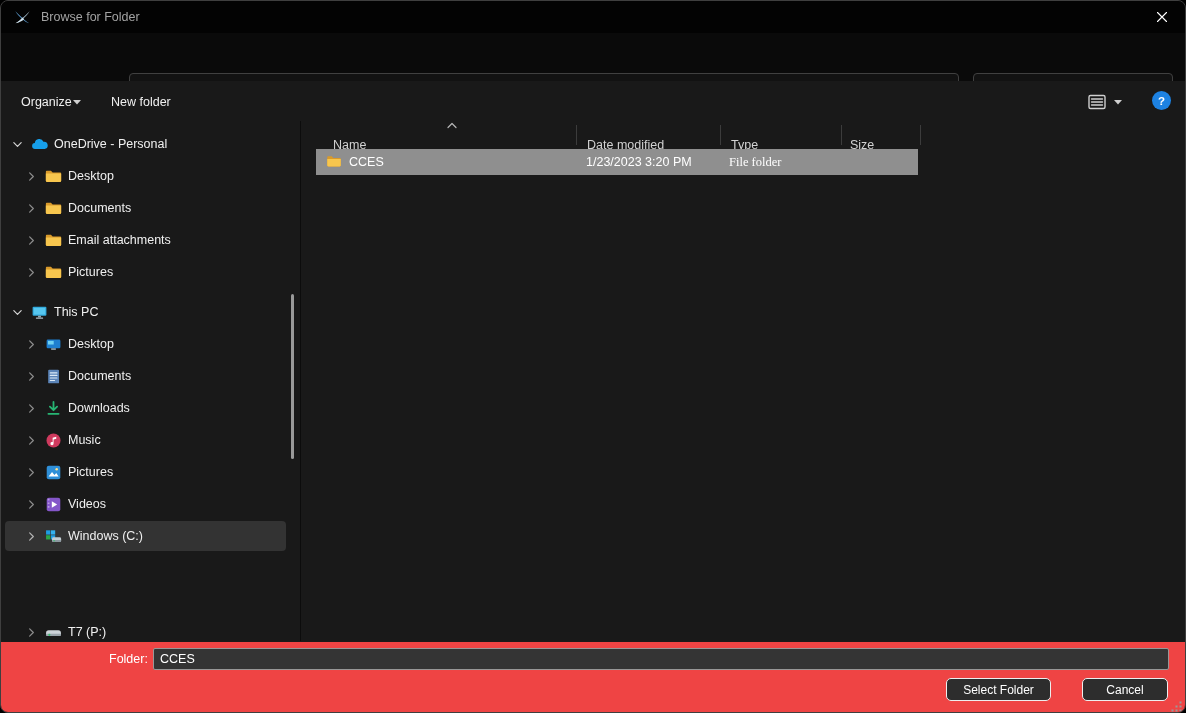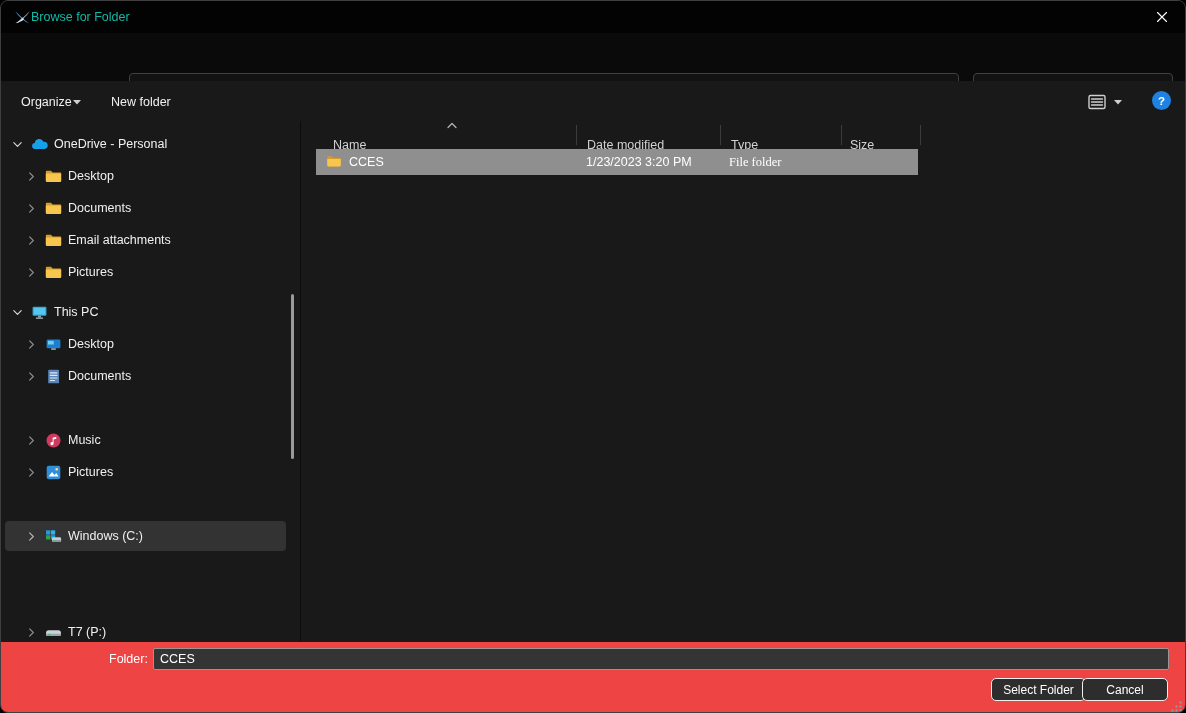--- a/index.html
+++ b/index.html
@@ -2,21 +2,21 @@
 <html><head>
 <meta charset="utf-8">
 <style>
   * { margin:0; padding:0; box-sizing:border-box; }
   html,body { width:1186px; height:713px; background:#000; font-family:"Liberation Sans","DejaVu Sans",sans-serif; }
   .window { position:relative; width:1186px; height:713px; background:#191919; border:1px solid #3f3f3f; border-radius:8px; overflow:hidden; }
 
   
   .titlebar { position:absolute; top:0; left:0; right:0; height:32px; background:#030303; display:flex; align-items:center; }
   .app-icon { width:17px; height:17px; margin-left:13px; flex:0 0 auto; }
-  .title-text { color:#14b8a6; font-size:12.5px; }
+  .title-text { color:#a3a3a3; font-size:12.5px; margin-left:10px; }
   .close-btn { position:absolute; right:0; top:0; width:46px; height:32px; display:flex; align-items:center; justify-content:center; border-top-right-radius:8px; cursor:default; }
 
   
   .navbar { position:absolute; top:32px; left:0; right:0; height:48px; background:#0a0a0a; }
   .nav-btn { position:absolute; top:42px; height:32px; display:flex; align-items:center; justify-content:center; border-radius:4px; }
   .addressbar { position:absolute; left:128px; top:40px; width:830px; height:35px; border:1px solid #404040; border-radius:4px; background:#121212; display:flex; align-items:center; overflow:hidden; }
   .addr-folder { width:18px; height:15px; margin-left:12px; flex:0 0 auto; }
   .crumb { color:#f0f0f0; font-size:12.5px; padding:0 9px; white-space:nowrap; }
   .crumb-sep { color:#a8a8a8; font-size:11px; padding:0 1px; }
   .addr-right { margin-left:auto; display:flex; align-items:center; }
@@ -54,21 +54,21 @@
   .fr-name { position:absolute; left:33px; top:6px; color:#ffffff; font-size:12.5px; }
   .fr-date { position:absolute; left:270px; top:6px; color:#ffffff; font-size:12.5px; }
   .fr-type { position:absolute; left:413px; top:6px; color:#ffffff; font-size:12.5px;font-family:Liberation Serif, serif; }
   .fr-size { position:absolute; left:545px; top:6px; color:#ffffff; font-size:12.5px; }
 
   
   .footer { position:absolute; top:640px; left:0; right:0; height:73px; background:#ef4444; border-top:1px solid #1a1a1a; }
   .folder-label { position:absolute; left:108px; top:10px; width:38px; text-align:right; color:#ffffff; font-size:12.5px; }
   .folder-input { position:absolute; left:152px; top:6px; width:1016px; height:22px; background:#343434; border:1px solid #979797; border-radius:2px; color:#ffffff; font-size:12.5px; padding:0 6px; outline:none; font-family:inherit; }
   .btn { position:absolute; top:36px; height:23px; background:#2d2d2d; border:1px solid #eeeeee; border-radius:5px; color:#ffffff; font-size:12px; display:flex; align-items:center; justify-content:center; }
-  .btn-select { left:990px; width:95px; }
+  .btn-select { left:945px; width:105px; }
   .btn-cancel { left:1081px; width:86px; }
   .resize-grip { position:absolute; right:3px; bottom:2px; }
 </style>
 </head>
 <body>
 
 <svg width="0" height="0" style="position:absolute">
   <defs>
     <g id="ico-folder">
       <path d="M.8 3.6c0-.6.5-1.1 1.1-1.1h3.7l1.6 1.7h7c.6 0 1 .5 1 1.1v6.8c0 .6-.4 1.1-1 1.1H1.9c-.6 0-1.1-.5-1.1-1.1z" fill="#d99a2b"></path>
@@ -284,20 +284,32 @@
               <path d="M4 2l4 4-4 4" stroke="#8f8f8f" stroke-width="1.3" fill="none" stroke-linecap="round" stroke-linejoin="round"></path>
             </svg>
           </span>
         <svg class="tic" viewBox="0 0 16 16">
             <rect x="3" y="1.6" width="10.2" height="12.8" rx="1.1" fill="#5b84b8"></rect>
             <path d="M5 4.6h6.2M5 7h6.2M5 9.4h6.2M5 11.8h4" stroke="#dce9f6" stroke-width="1.1" stroke-linecap="round"></path>
           </svg>
         <span class="tl">Documents</span>
       </div>
 
+      <div class="ti lvl1" style="top:272px">
+        <span class="tw">
+            <svg width="11" height="11" viewBox="0 0 12 12">
+              <path d="M4 2l4 4-4 4" stroke="#8f8f8f" stroke-width="1.3" fill="none" stroke-linecap="round" stroke-linejoin="round"></path>
+            </svg>
+          </span>
+        <svg class="tic" viewBox="0 0 16 16">
+            <path d="M8 1.8v7.4M4.6 6.2L8 9.6l3.4-3.4" stroke="#27b573" stroke-width="1.7" fill="none" stroke-linecap="round" stroke-linejoin="round"></path>
+            <path d="M3.2 13h9.6" stroke="#27b573" stroke-width="1.7" stroke-linecap="round"></path>
+          </svg>
+        <span class="tl">Downloads</span>
+      </div>
 
       <div class="ti lvl1" style="top:304px">
         <span class="tw">
             <svg width="11" height="11" viewBox="0 0 12 12">
               <path d="M4 2l4 4-4 4" stroke="#8f8f8f" stroke-width="1.3" fill="none" stroke-linecap="round" stroke-linejoin="round"></path>
             </svg>
           </span>
         <svg class="tic" viewBox="0 0 16 16">
             <circle cx="8" cy="8" r="6.6" fill="#cf3a5e"></circle>
             <path d="M10.6 4.4L7.2 5.3v4.2a1.5 1.5 0 1 0 .9 1.4V7l2.5-.7z" fill="#ffffff"></path>
@@ -312,20 +324,33 @@
             </svg>
           </span>
         <svg class="tic" viewBox="0 0 16 16">
             <rect x="1.6" y="1.6" width="12.8" height="12.8" rx="2" fill="#2f8fd8"></rect>
             <path d="M3.4 11.8l3.2-4.2 2.3 2.8 1.7-2 2.2 3.4z" fill="#ffffff"></path>
             <circle cx="11" cy="5" r="1.2" fill="#ffe08a"></circle>
           </svg>
         <span class="tl">Pictures</span>
       </div>
 
+      <div class="ti lvl1" style="top:368px">
+        <span class="tw">
+            <svg width="11" height="11" viewBox="0 0 12 12">
+              <path d="M4 2l4 4-4 4" stroke="#8f8f8f" stroke-width="1.3" fill="none" stroke-linecap="round" stroke-linejoin="round"></path>
+            </svg>
+          </span>
+        <svg class="tic" viewBox="0 0 16 16">
+            <rect x="1.6" y="1.6" width="12.8" height="12.8" rx="2" fill="#8456c9"></rect>
+            <path d="M2.6 2.6h1.6v1.6H2.6zM2.6 6h1.6v1.6H2.6zM2.6 9.4h1.6V11H2.6z" fill="#b79ae0"></path>
+            <path d="M6.4 5l5 3-5 3z" fill="#ffffff"></path>
+          </svg>
+        <span class="tl">Videos</span>
+      </div>
 
       <div class="ti lvl1 selected" style="top:400px">
         <span class="tw">
             <svg width="11" height="11" viewBox="0 0 12 12">
               <path d="M4 2l4 4-4 4" stroke="#b5b5b5" stroke-width="1.3" fill="none" stroke-linecap="round" stroke-linejoin="round"></path>
             </svg>
           </span>
         <svg class="tic" viewBox="0 0 16 16">
             <rect x="1" y="2.2" width="4" height="4" fill="#1e9de4"></rect>
             <rect x="5.6" y="2.2" width="4" height="4" fill="#33b1ef"></rect>

